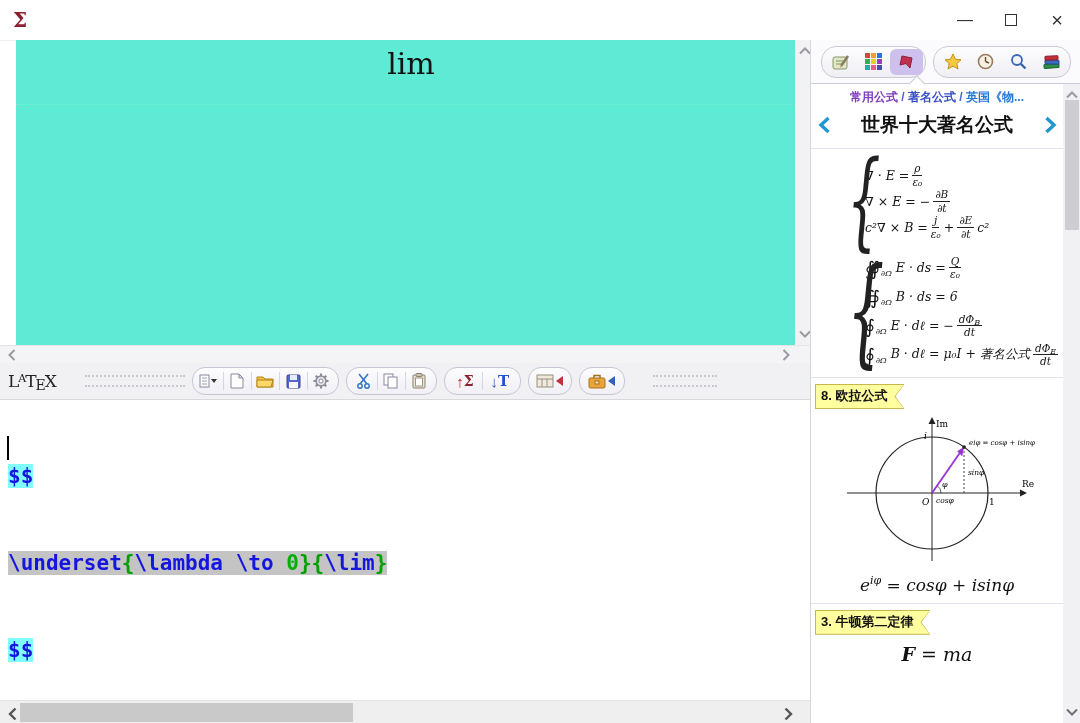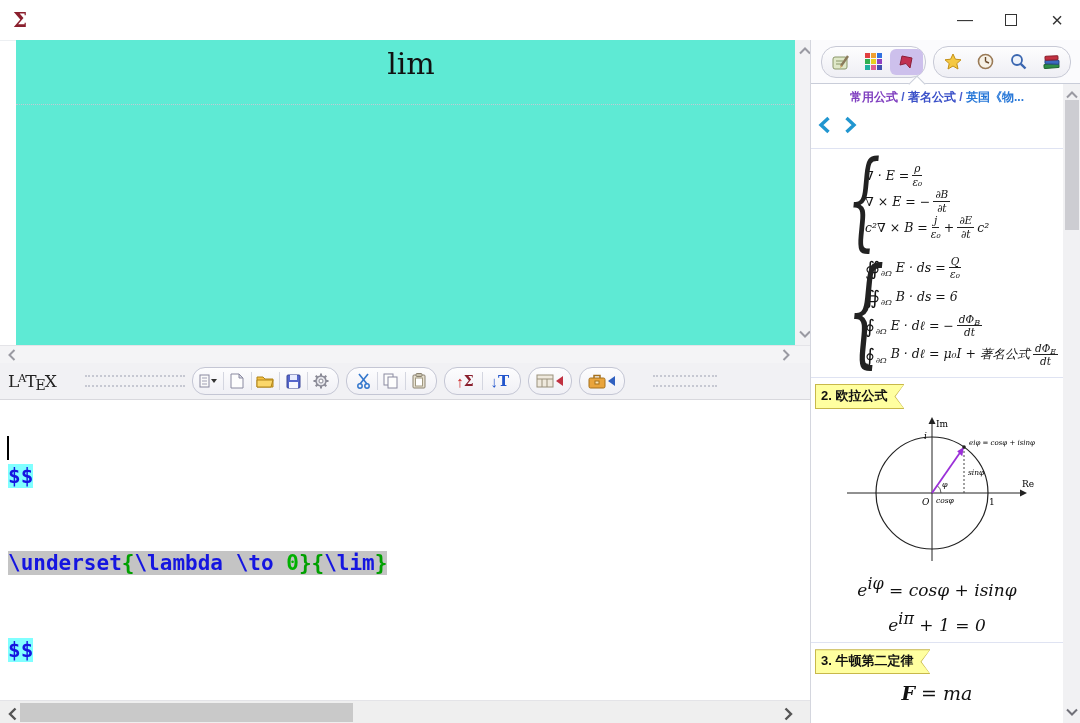--- a/index.html
+++ b/index.html
@@ -86,21 +86,21 @@
   .bigbrace2{font-size:118px;line-height:112px;}
   .eqlines .ln{height:26px;display:flex;align-items:center;}
   .eqlines2 .ln{height:29px;}
   .frac{display:inline-flex;flex-direction:column;align-items:center;margin:0 3px;font-size:10.5px;line-height:1.15;}
   .frac .num{border-bottom:1px solid #222;padding:0 2px;display:flex;align-items:flex-end;}
   .int{font-size:19px;font-style:normal;margin-right:1px;}
   .isub{font-size:8px;font-style:italic;position:relative;top:6px;margin-right:4px;}
   .nsub{font-size:8px;position:relative;top:2px;}
   .euler-svg{display:block;margin:6px auto 0;}
   .eformula{text-align:center;font-family:"DejaVu Serif",serif;font-style:italic;font-size:17px;color:#111;margin-top:9px;}
-  .sup{font-size:16px;vertical-align:super;}
+  .sup{font-size:11px;vertical-align:super;}
   .newton{text-align:center;font-family:"DejaVu Serif",serif;font-size:19px;font-style:italic;color:#111;margin-top:8px;}
   .newton .bf{font-weight:bold;}
   .vs-right{left:252px;top:44px;width:18px;height:639px;background:#f1f1f3;}
   .vs-right .thumb-v{position:absolute;left:2px;top:16px;width:14px;height:130px;background:#cdcdd2;}
 
   
   .icon-svg{display:block;}
   .grid-icon{display:grid;grid-template-columns:repeat(3,5px);grid-template-rows:repeat(3,5px);gap:1px;}
   .grid-icon i{display:block;}
 </style>
@@ -364,20 +364,21 @@
 
   <div class="pbody">
     <div class="breadcrumb"><span class="bc1">常用公式</span><span class="bcsep"> / </span><span class="bc2">著名公式</span><span class="bcsep"> / </span><span class="bc3">英国《物...</span></div>
 
     <div class="ptitle-row">
       <span class="nav-chev chev">
         <svg width="13" height="18" viewBox="0 0 13 18">
             <polyline points="10.5,2 3,9 10.5,16" fill="none" stroke="#2196d0" stroke-width="3.4"></polyline>
           </svg>
       </span>
+      <span class="ptitle">世界十大著名公式</span>
       <span class="nav-chev chev">
         <svg width="13" height="18" viewBox="0 0 13 18">
             <polyline points="2.5,2 10,9 2.5,16" fill="none" stroke="#2196d0" stroke-width="3.4"></polyline>
           </svg>
       </span>
     </div>
 
     <div class="divider"></div>
 
     
@@ -453,21 +454,21 @@
                 <span>dΦ</span>
                 <span class="nsub">E</span>
               </span>
               <span class="den">dt</span>
             </span>
           </span>
       </span>
     </div>
 
     <div class="divider"></div>
-    <div class="tagwrap"><span class="tag">2. 欧拉公式</span></div>
+    <div class="tagwrap"><span class="tag">8. 欧拉公式</span></div>
 
     
     <svg class="euler-svg" width="200" height="150" viewBox="0 0 200 150">
       <line x1="10" y1="78" x2="183" y2="78" stroke="#222" stroke-width="1"></line>
       <polygon points="183,74.5 190,78 183,81.5" fill="#222"></polygon>
       <line x1="95" y1="146" x2="95" y2="8" stroke="#222" stroke-width="1"></line>
       <polygon points="91.5,9 95,2 98.5,9" fill="#222"></polygon>
       <circle cx="95" cy="78" r="56" fill="none" stroke="#222" stroke-width="1.2"></circle>
       <line x1="127" y1="32" x2="127" y2="78" stroke="#444" stroke-width="1" stroke-dasharray="2,2"></line>
       <path d="M104,78 A9,9 0 0 0 100.2,70.6" fill="none" stroke="#333" stroke-width="0.8"></path>
@@ -479,21 +480,20 @@
       <text x="85" y="90" font-size="9" font-style="italic" font-family="DejaVu Serif,serif">O</text>
       <text x="87" y="24" font-size="9" font-style="italic" font-family="DejaVu Serif,serif">i</text>
       <text x="152" y="90" font-size="9" font-family="DejaVu Serif,serif">1</text>
       <text x="105" y="72" font-size="8" font-style="italic" font-family="DejaVu Serif,serif">φ</text>
       <text x="99" y="88" font-size="7.5" font-style="italic" font-family="DejaVu Serif,serif">cosφ</text>
       <text x="131" y="60" font-size="7.5" font-style="italic" font-family="DejaVu Serif,serif">sinφ</text>
       <text x="132" y="30" font-size="7" font-style="italic" font-family="DejaVu Serif,serif">eiφ = cosφ + isinφ</text>
     </svg>
 
     <div class="eformula"><span>e</span><span class="sup">iφ</span><span> = cosφ + isinφ</span></div>
-    <div class="eformula"><span>e</span><span class="sup">iπ</span><span> + 1 = 0</span></div>
 
     <div class="divider"></div>
     <div class="tagwrap"><span class="tag">3. 牛顿第二定律</span></div>
 
     <div class="newton"><span class="bf">F</span><span> = ma</span></div>
   </div>
 
   <div class="vscroll vs-right">
     <div class="scroll-arrow chev" style="top:2px;left:-1px;">
       <svg width="12" height="8" viewBox="0 0 12 8">

